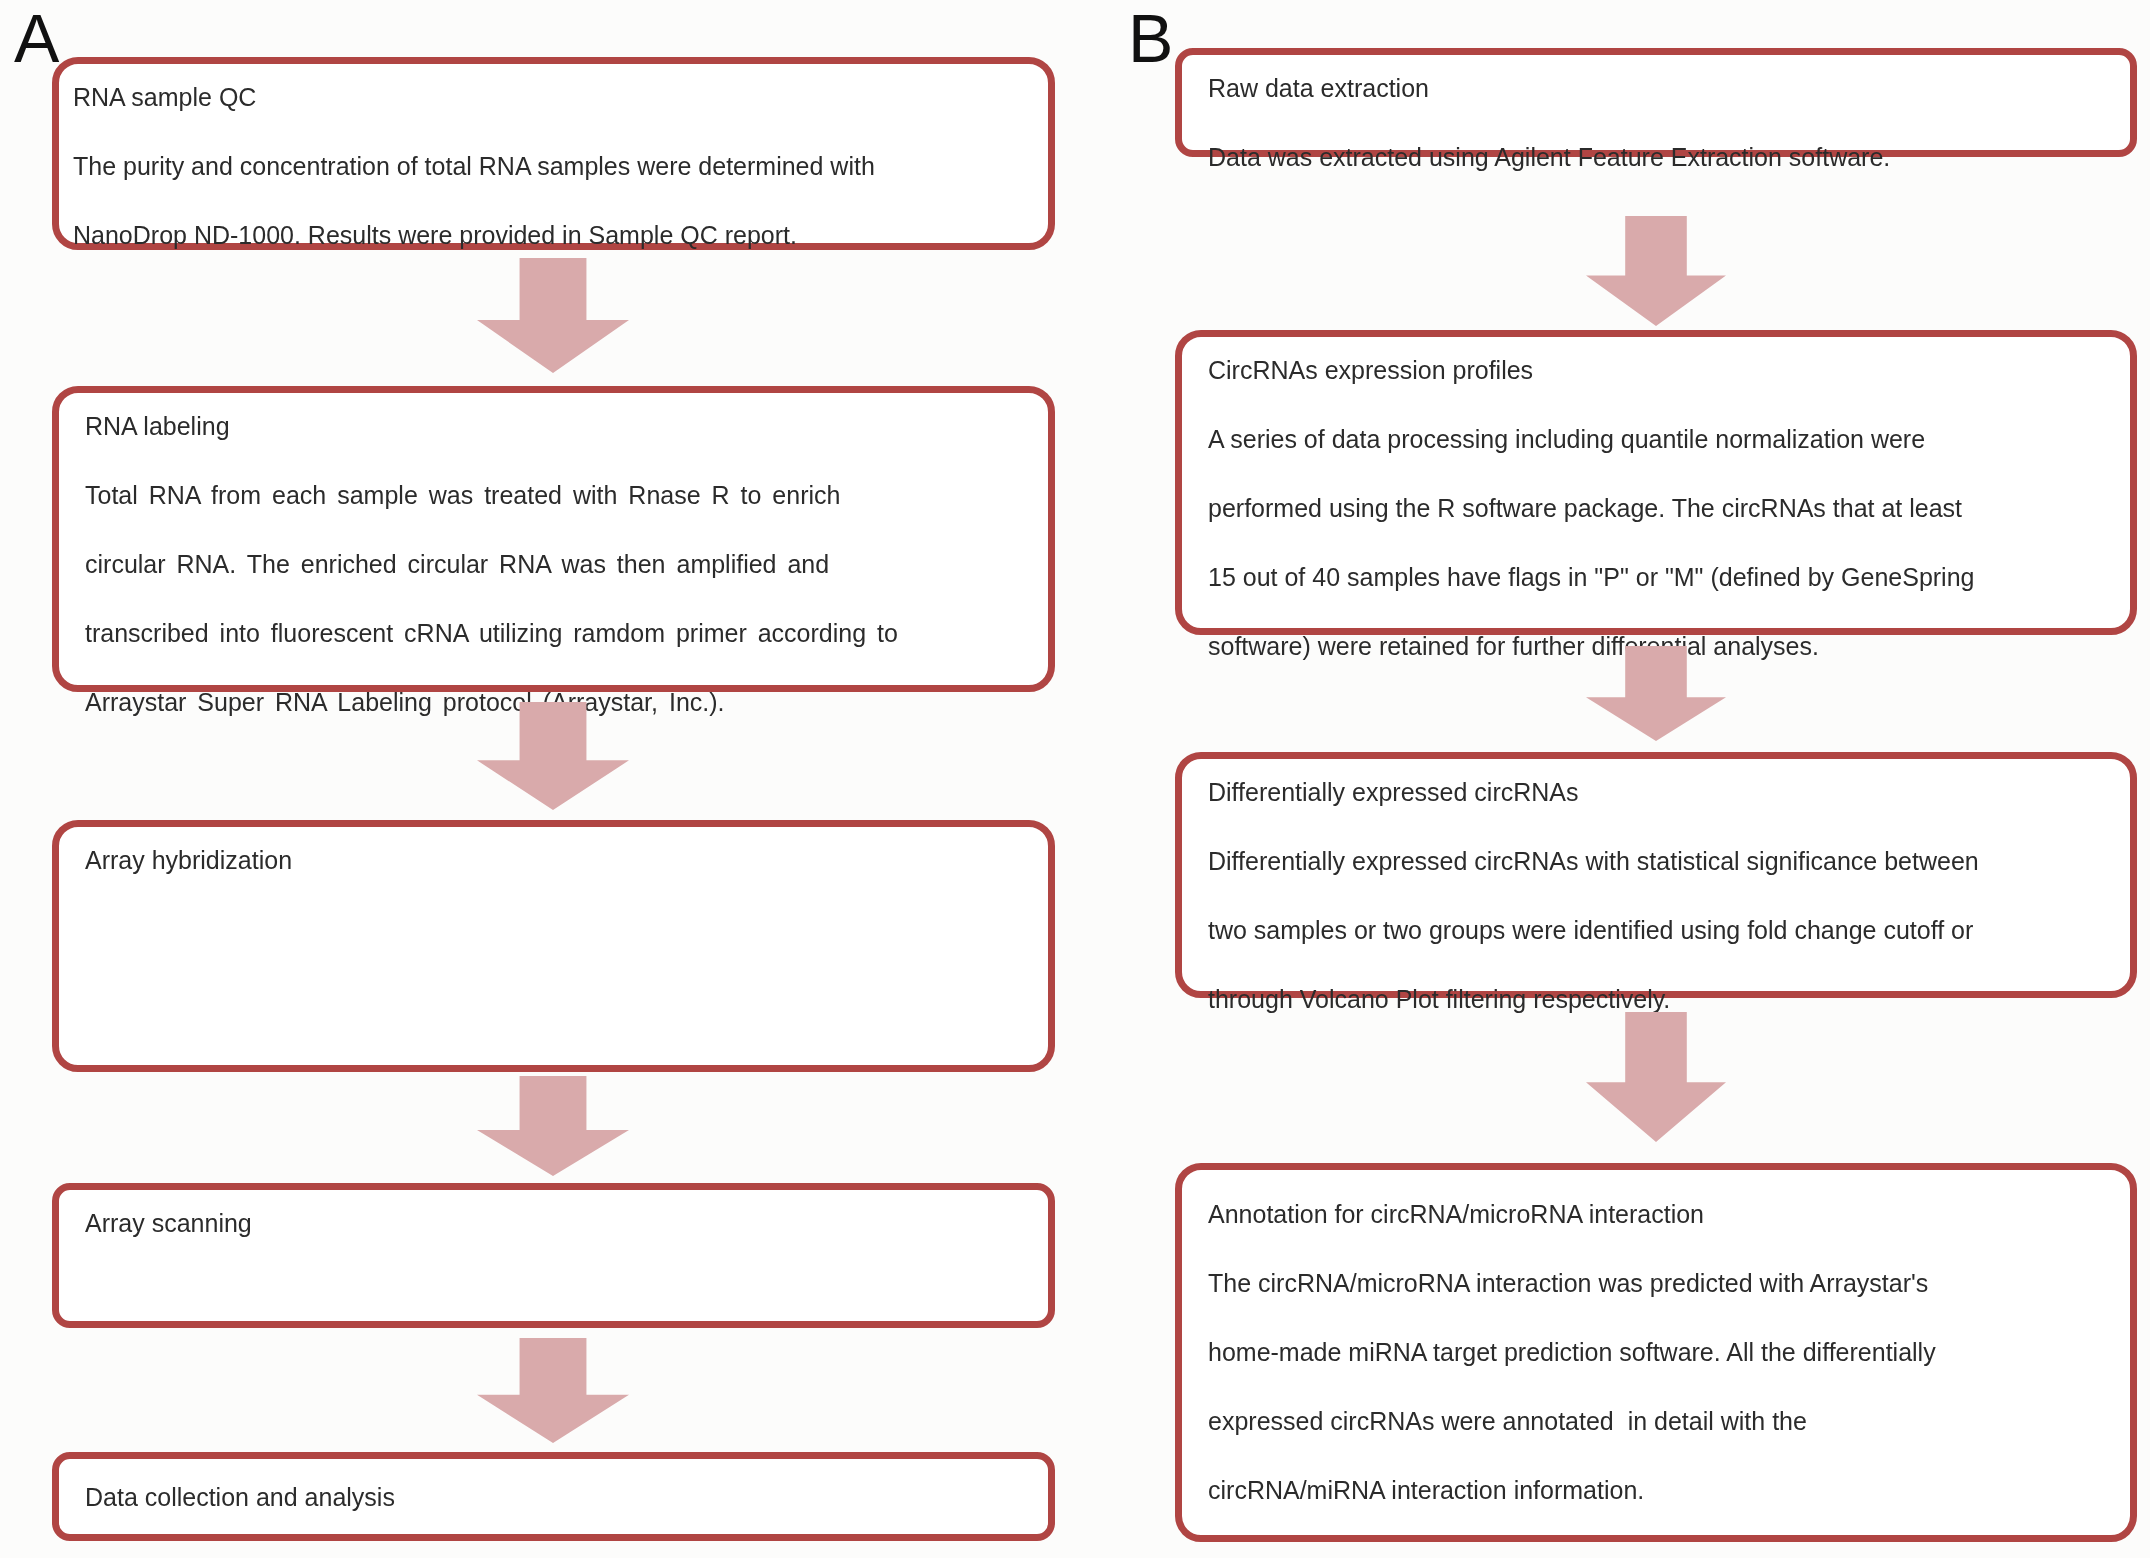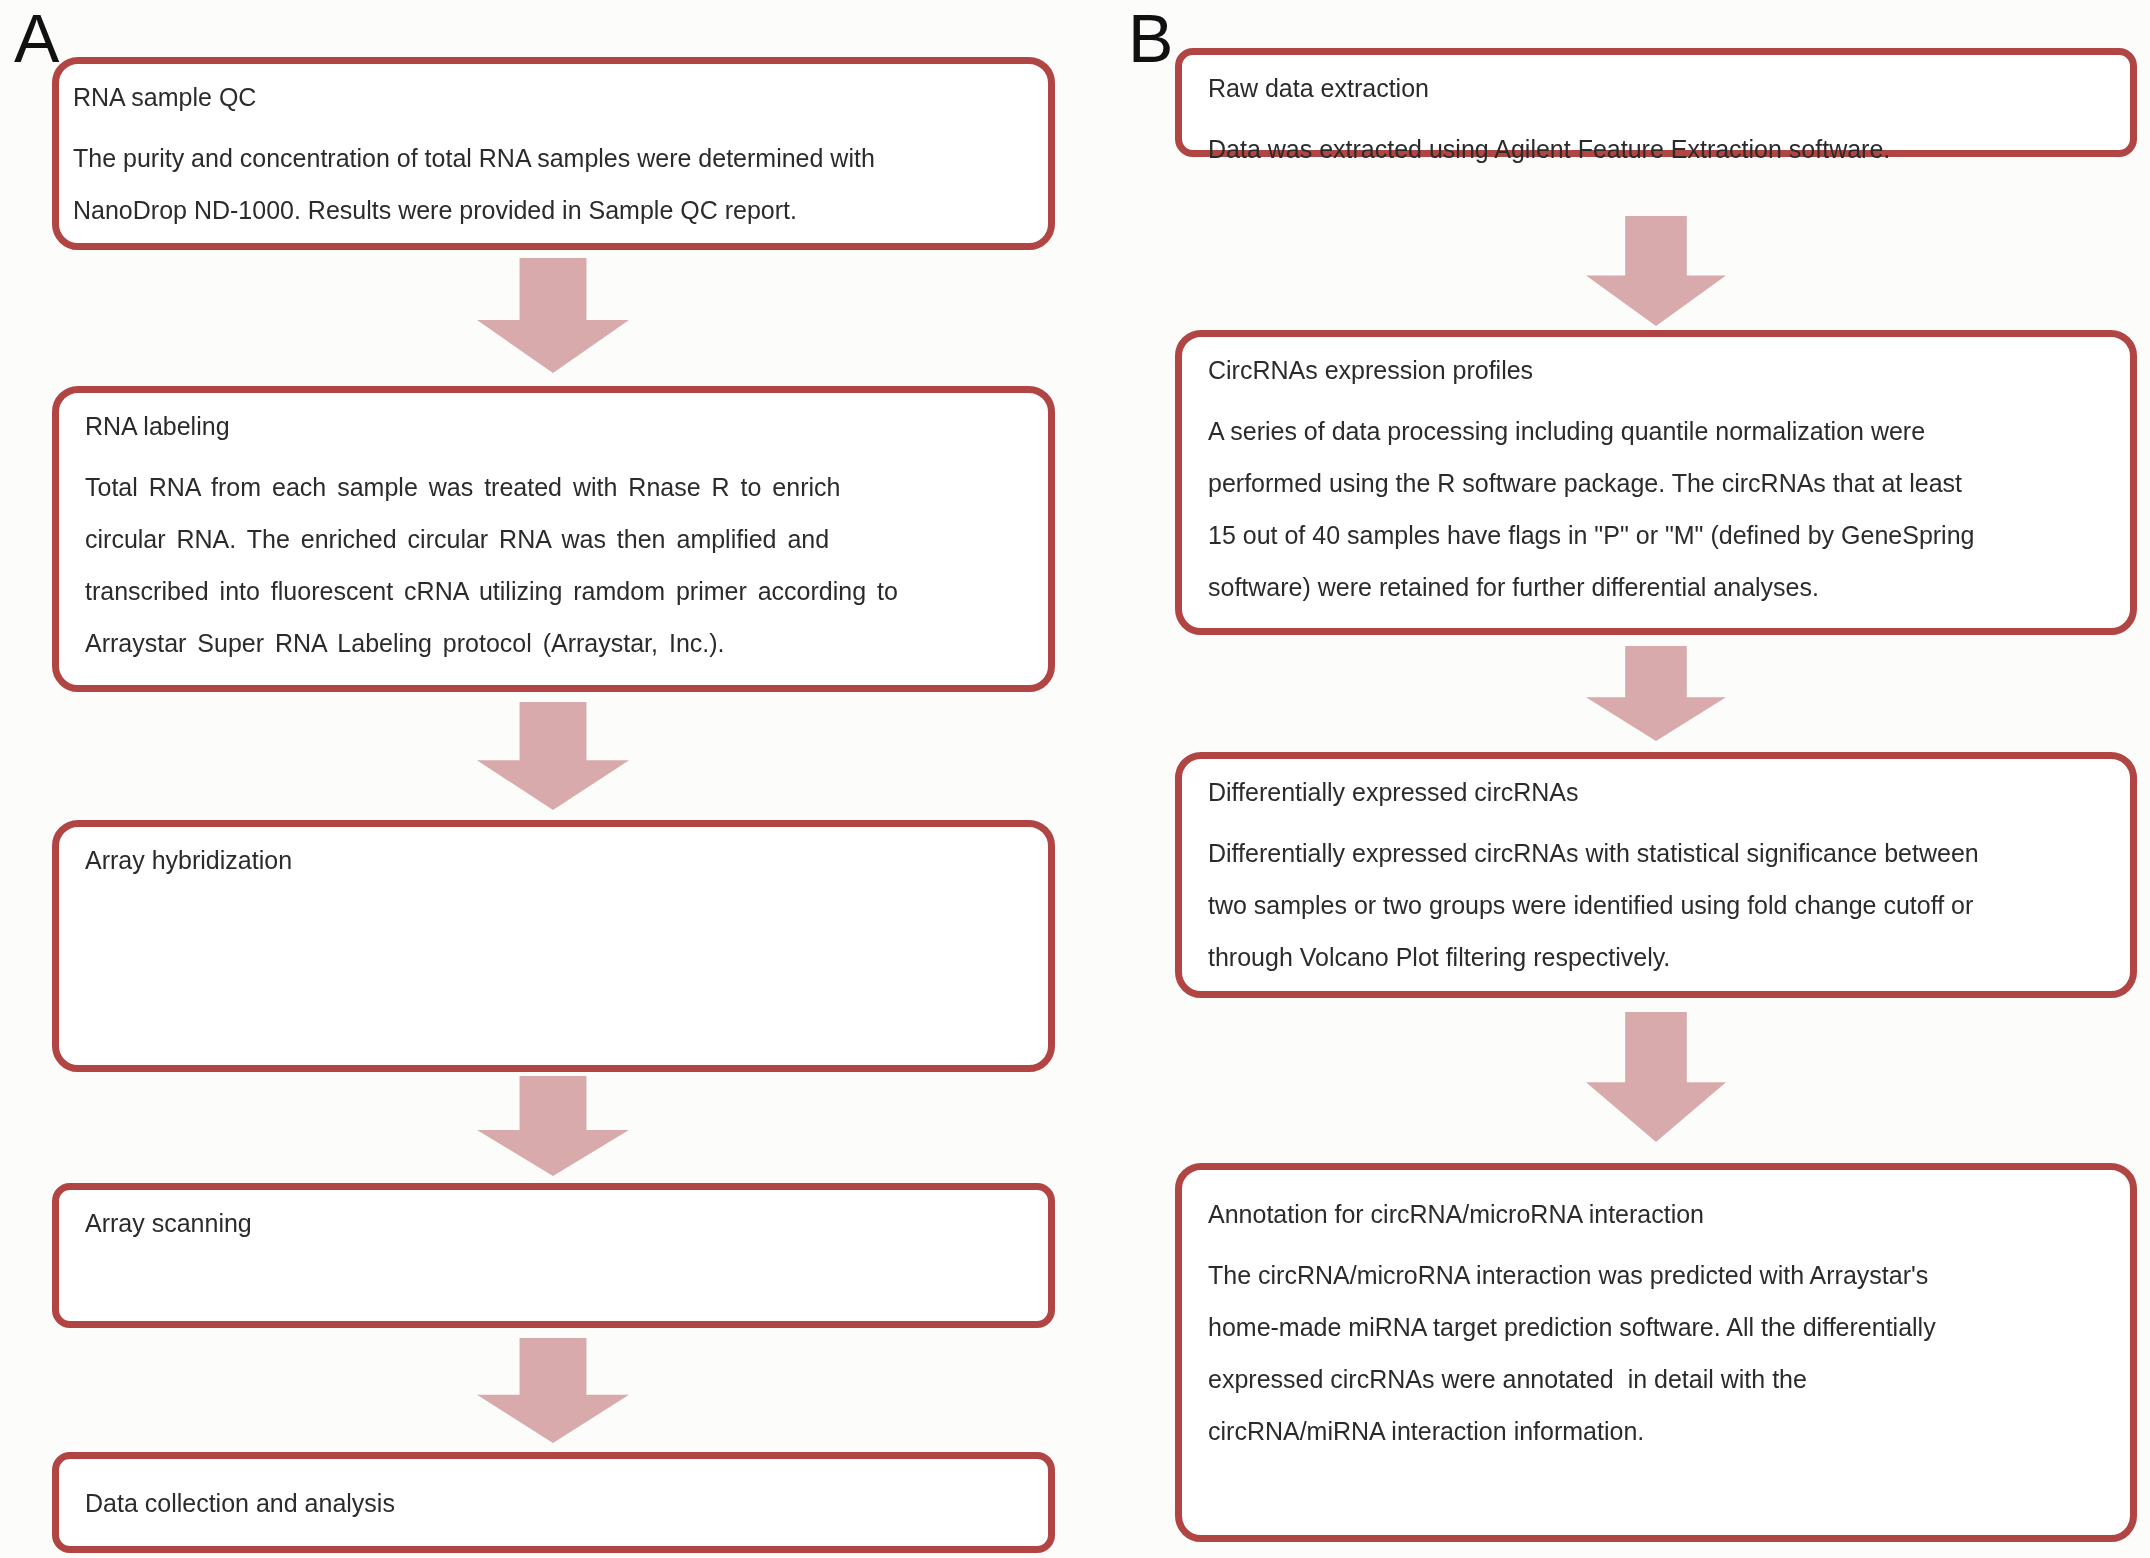--- a/index.html
+++ b/index.html
@@ -37,37 +37,37 @@
     padding: 18px 26px;
     font-size: 25px;
   }
   .flow-box.small { border-radius: 18px; }
   .box-title {
     line-height: 30px;
     margin-bottom: 20px;
     white-space: pre-wrap;
   }
   .box-body {
-    line-height: 52px;
+    line-height: 69px;
     white-space: pre-wrap;
   }
   .spread .box-body { word-spacing: 4px; }
   .no-body { display: flex; align-items: center; }
   .no-body .box-title { margin-bottom: 0; }
   .pad-top-lg { padding-top: 29px; }
 
   
   .col-a { left: 52px;   width: 1003px; }
   .col-b { left: 1175px; width: 962px;  }
 
   .box-a1 { top: 57px;   height: 193px; padding-left: 14px; }
   .box-a2 { top: 386px;  height: 306px; }
   .box-a3 { top: 820px;  height: 252px; }
   .box-a4 { top: 1183px; height: 145px; }
-  .box-a5 { top: 1452px; height: 101px;  }
+  .box-a5 { top: 1452px; height: 89px;  }
 
   .box-b1 { top: 48px;   height: 109px; }
   .box-b2 { top: 330px;  height: 305px; }
   .box-b3 { top: 752px;  height: 246px; }
   .box-b4 { top: 1163px; height: 379px; }
 
   .arrow {
     position: absolute;
     background: var(--arrow-color);
     clip-path: polygon(28% 0, 72% 0, 72% 54%, 100% 54%, 50% 100%, 0 54%, 28% 54%);

